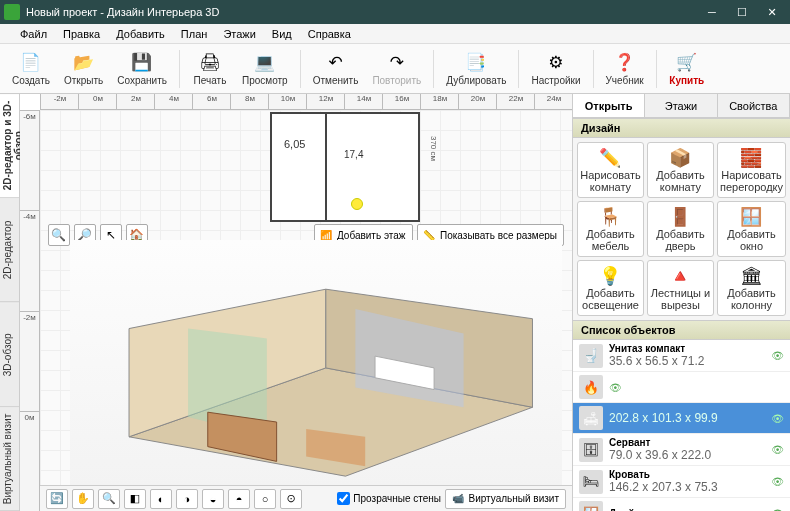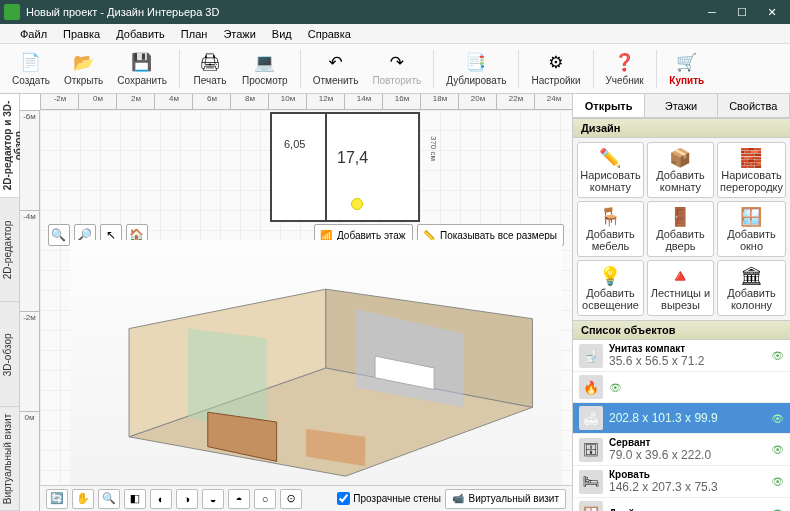--- a/index.html
+++ b/index.html
@@ -186,21 +186,21 @@
           <span>-6м</span>
           <span>-4м</span>
           <span>-2м</span>
           <span>0м</span>
         </div>
       <div class="viewport">
         <div class="grid"></div>
         <div class="plan2d">
           <div class="room-a"></div>
           <div class="room-lbl" style="left:12px;top:24px">6,05</div>
-          <div class="room-lbl" style="left:65px;top:35px;font-size:16px">17,4</div>
+          <div class="room-lbl" style="left:72px;top:35px;font-size:10px">17,4</div>
           <div class="measure">370 см</div>
           <div class="yellow-dot"></div>
         </div>
 
         <div class="floor-toolbar">
           <div class="ft-btn">🔍</div>
           <div class="ft-btn">🔎</div>
           <div class="ft-btn">↖</div>
           <div class="ft-btn">🏠</div>
           <div style="flex:1"></div>

